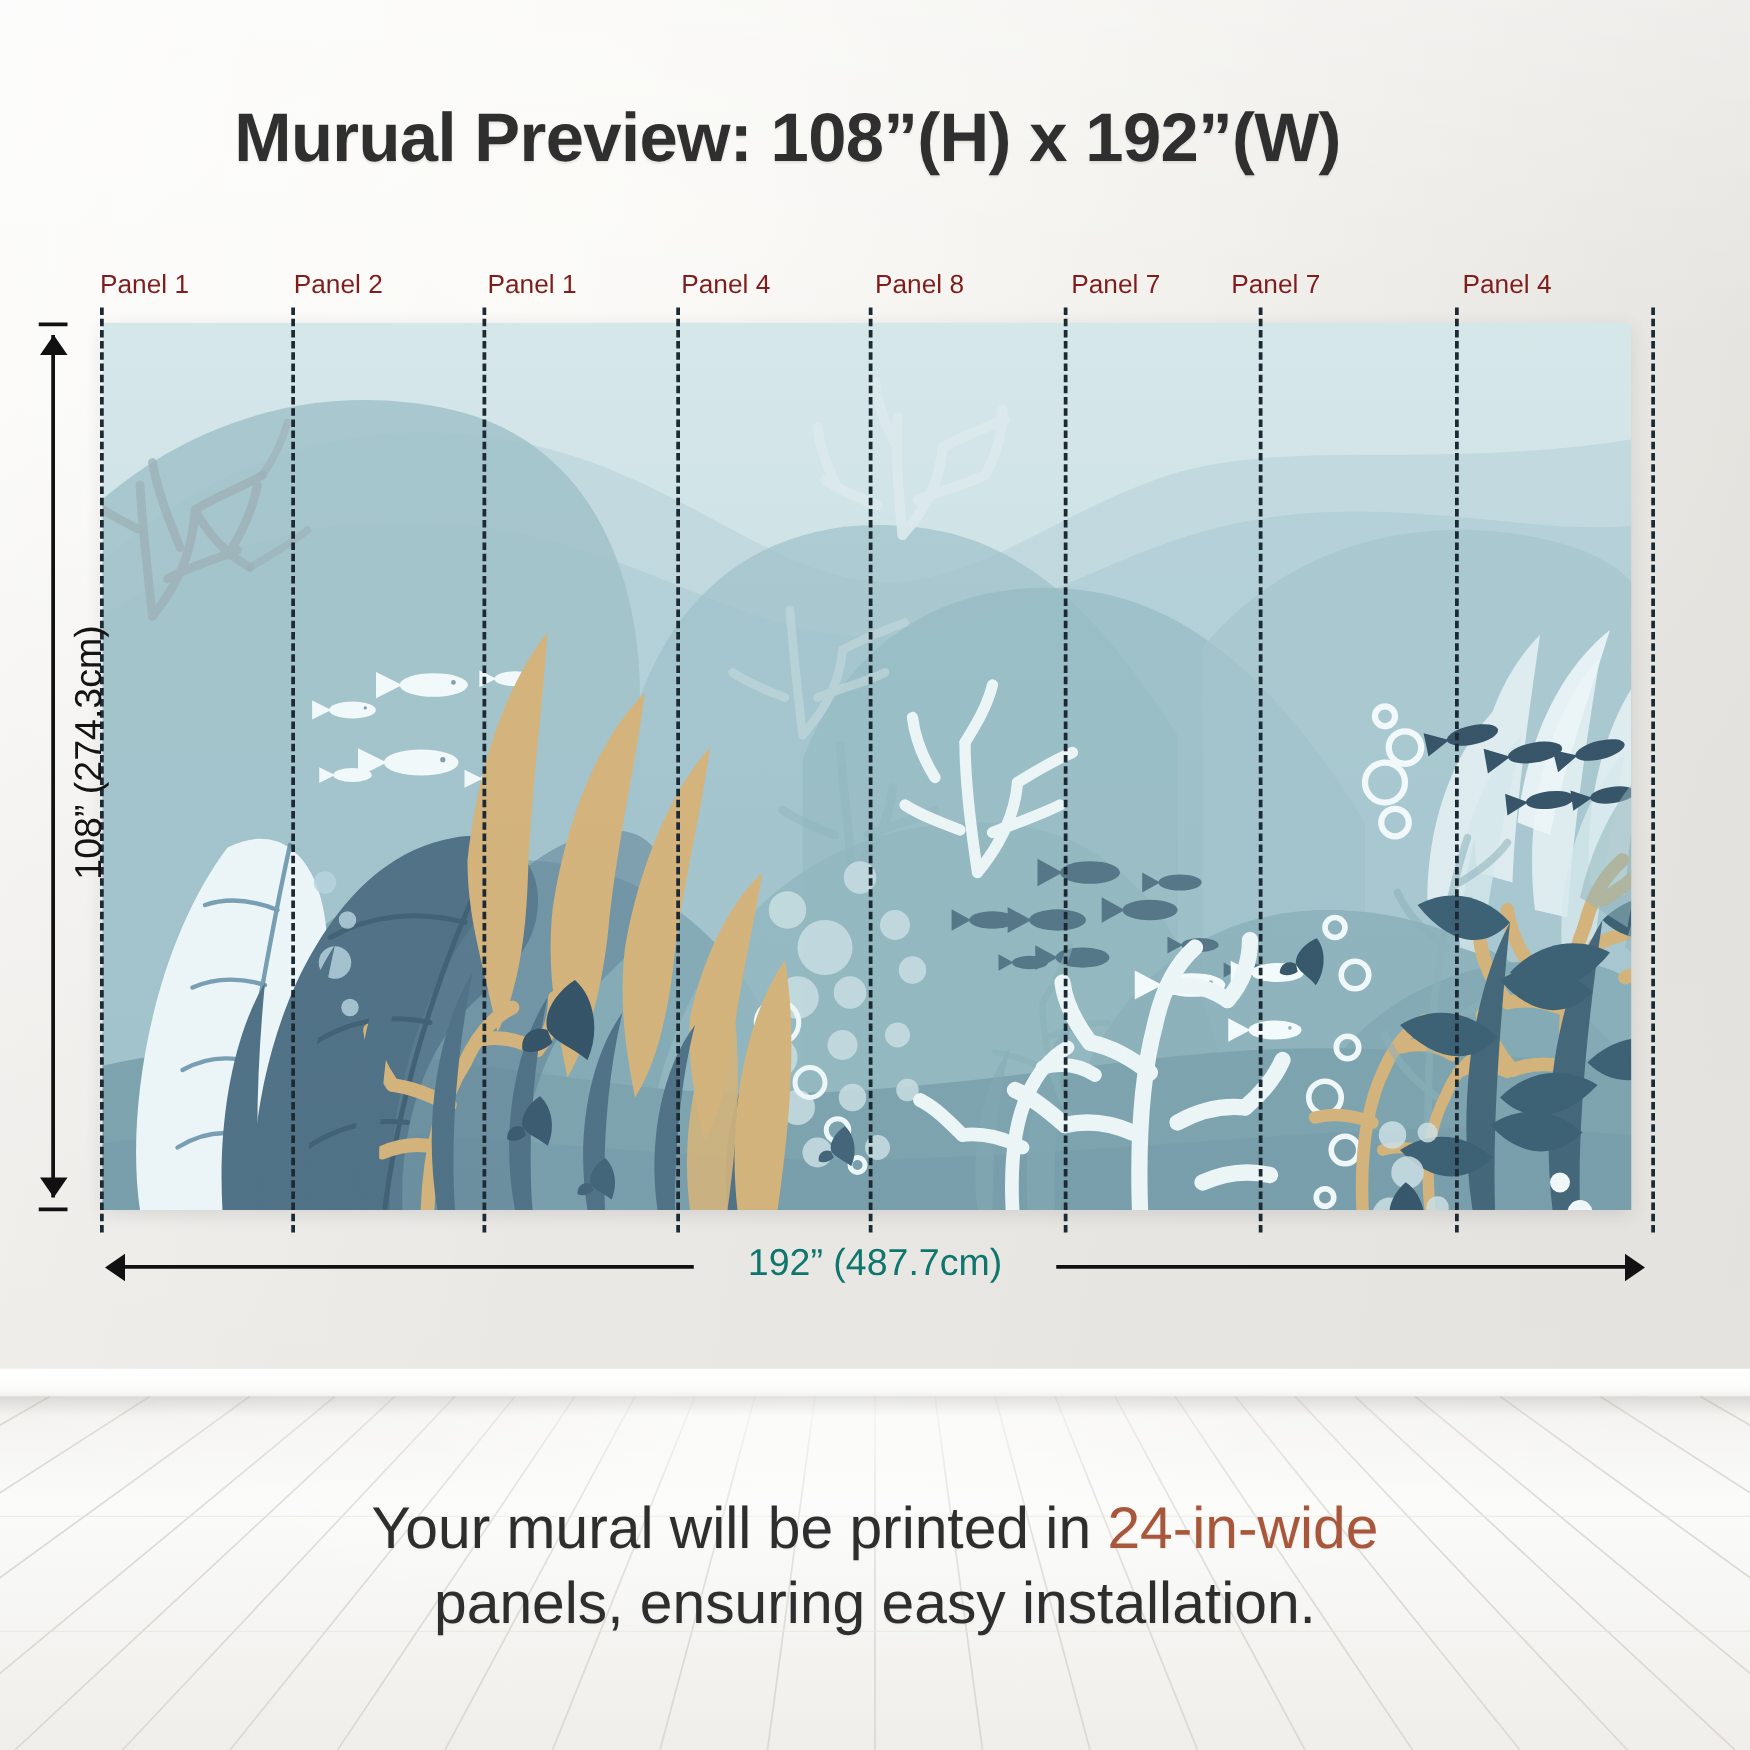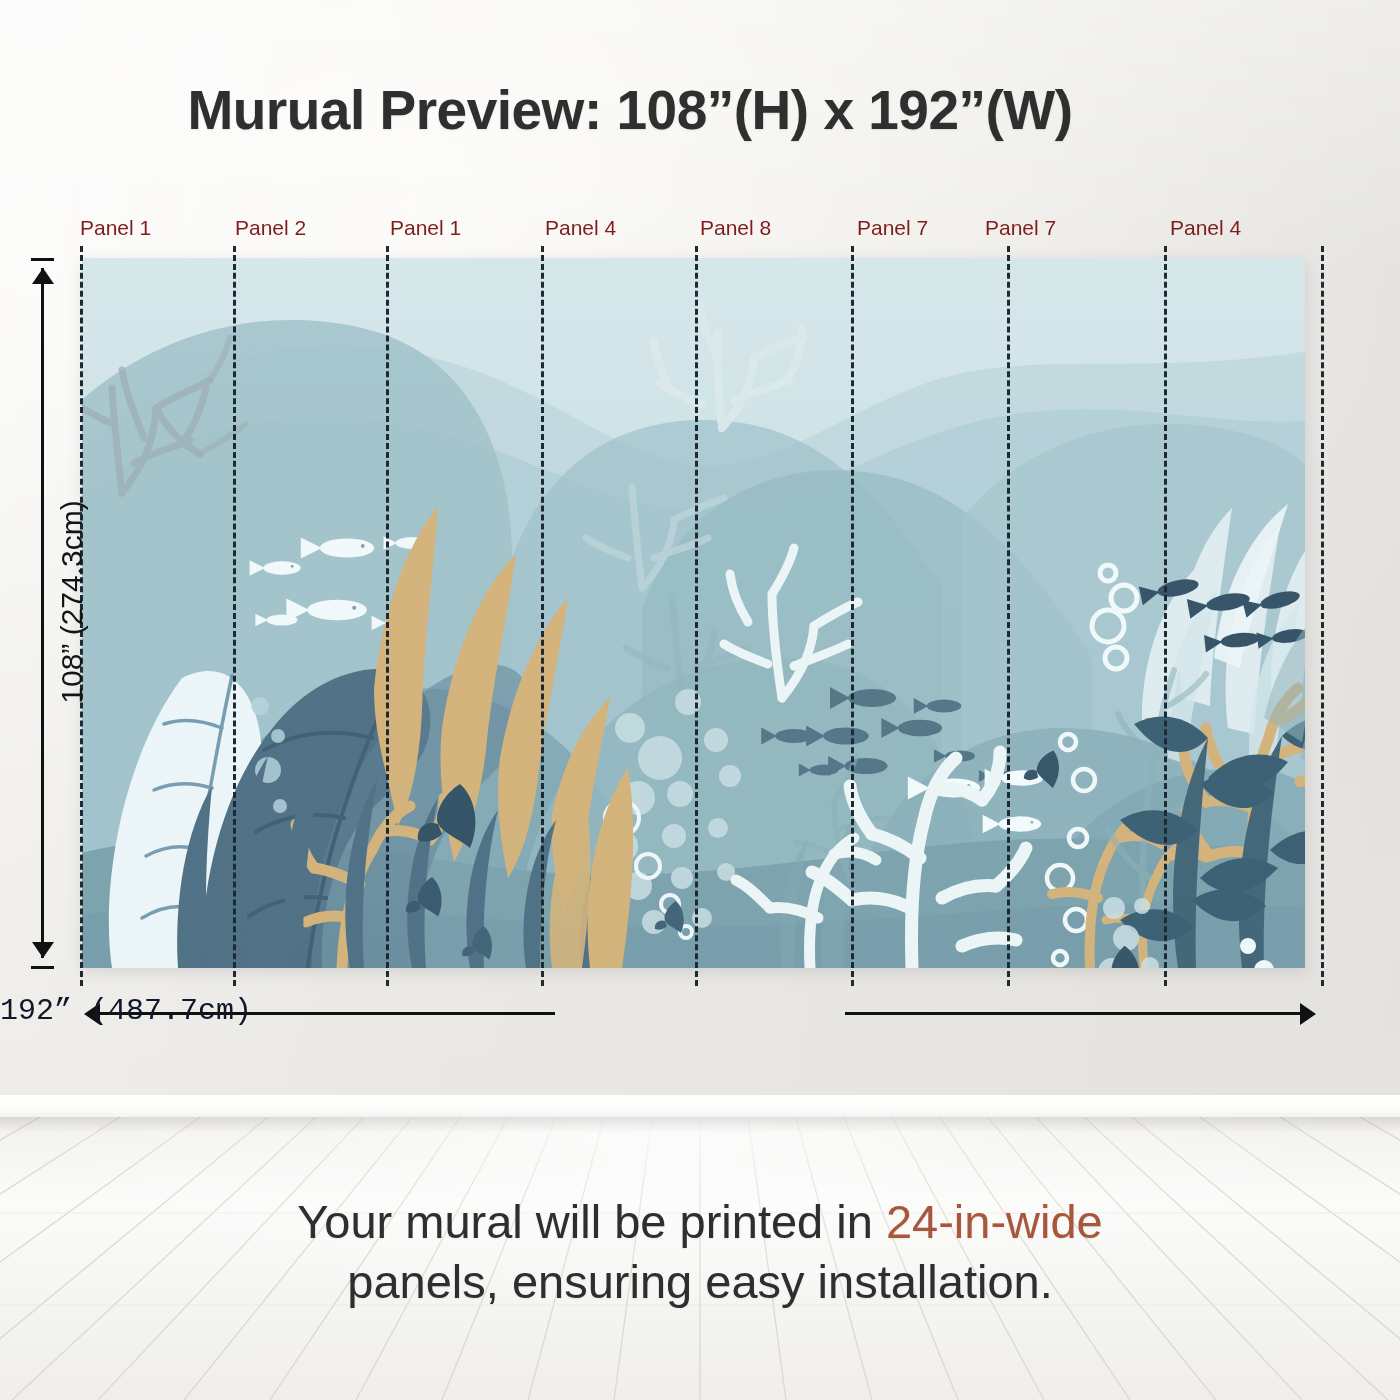--- a/index.html
+++ b/index.html
@@ -91,22 +91,22 @@
   }
 
   .dim-h-line {
     position:absolute; top:1012px; height:3px; background:#111;
   }
   .dim-h-arrow {
     position:absolute; top:1003px; width:0; height:0;
     border-top:11px solid transparent; border-bottom:11px solid transparent;
   }
   .dim-h-label {
-    position:absolute; top:994px; left:0; width:1400px; 
-    font-size:30px; color:#0f172a; white-space:nowrap;font-family:Liberation Mono, monospace;
+    position:absolute; top:994px; left:0; width:1400px; text-align:center;
+    font-size:30px; color:#0f766e; white-space:nowrap;
   }
 
   
   .caption {
     position:absolute; left:0; top:1192px; width:1400px; text-align:center;
     font-size:47px; font-weight:normal; color:#2e2e2e; line-height:1.28;
     text-shadow:0 1px 2px rgba(0,0,0,.07);
   }
   .caption .hl { color:#a8573a; }
 </style>

